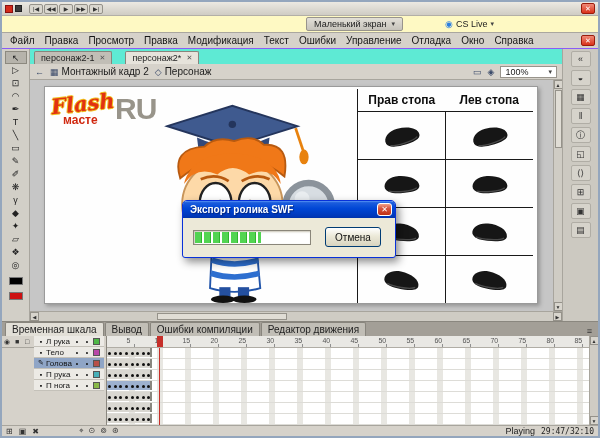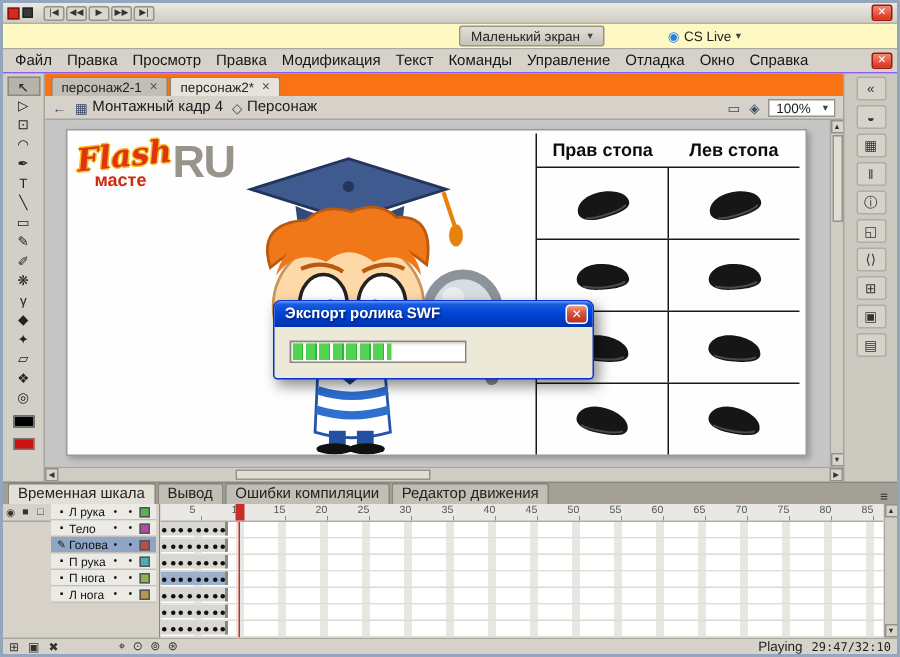--- a/index.html
+++ b/index.html
@@ -31,29 +31,29 @@
 
   
   .dock{height:272px;display:flex;overflow:hidden;}
   .tools{width:28px;background:#d2cfc7;border-right:1px solid #a8a59d;display:flex;flex-direction:column;align-items:center;padding-top:2px;}
   .tool{width:22px;height:13px;font-size:9px;line-height:12px;text-align:center;color:#222;}
   .tool.active{background:#b6b3ab;border:1px solid #8c897f;}
   .swatch-row{width:22px;height:12px;display:flex;align-items:center;justify-content:center;margin-top:3px;}
   .chip{width:14px;height:8px;border:1px solid #777;display:block;}
 
   .center{flex:1;display:flex;flex-direction:column;min-width:0;}
-  .doc-tabs{height:15px;background:#f97316;display:flex;align-items:flex-end;padding-left:4px;gap:1px;}
+  .doc-tabs{height:15px;background:#5eead4;display:flex;align-items:flex-end;padding-left:4px;gap:13px;}
   .doc-tab{display:flex;align-items:center;gap:5px;font-size:9px;padding:1px 6px;background:#c1beb6;border:1px solid #88857d;border-bottom:none;border-radius:2px 2px 0 0;color:#222;white-space:nowrap;}
   .doc-tab.active{background:#e6e3db;}
   .tab-close{font-size:7px;color:#555;}
 
   .editbar{height:16px;background:#d6d2ca;border-bottom:1px solid #a8a59d;display:flex;align-items:center;font-size:10px;gap:6px;padding:0 5px;color:#1a1a1a;}
   .eb-icon{font-size:9px;color:#3a4a6a;}
   .eb-item{display:flex;align-items:center;gap:3px;white-space:nowrap;}
-  .zoom-box{display:flex;align-items:center;gap:8px;border:1px solid #98948c;background:#fff;font-size:9px;padding:0 4px;height:12px;}
+  .zoom-box{display:flex;align-items:center;gap:20px;border:1px solid #98948c;background:#fff;font-size:9px;padding:0 4px;height:12px;}
 
   .canvas-wrap{flex:1;display:flex;min-height:0;}
   .canvas{flex:1;background:#c6c6c6;position:relative;overflow:hidden;}
   .stage{position:absolute;left:14px;top:6px;width:494px;height:218px;background:#fefefe;border:1px solid #9a9a9a;box-shadow:2px 2px 4px rgba(0,0,0,.25);}
 
   
   .logo{position:absolute;left:6px;top:4px;width:140px;height:46px;}
   .logo-flash{position:absolute;left:0;top:0;font-family:"DejaVu Serif",serif;font-style:italic;font-weight:bold;font-size:21px;color:#e23212;text-shadow:1px 0 #f0c020,-1px 0 #f0c020,0 1px #f0c020,0 -1px #f0c020;transform:rotate(-6deg);}
   .logo-maste{position:absolute;left:12px;top:22px;font-size:12px;font-weight:bold;color:#d02810;}
   .logo-ru{position:absolute;left:64px;top:1px;font-size:30px;font-weight:bold;color:#98948a;letter-spacing:-1px;}
@@ -160,21 +160,21 @@
   </div>
 
   <div class="menubar">
     <div id="menu-items" style="display:flex;">
         <span class="menu-item">Файл</span>
         <span class="menu-item">Правка</span>
         <span class="menu-item">Просмотр</span>
         <span class="menu-item">Правка</span>
         <span class="menu-item">Модификация</span>
         <span class="menu-item">Текст</span>
-        <span class="menu-item">Команды</span>
+        <span class="menu-item">Ошибки</span>
         <span class="menu-item">Управление</span>
         <span class="menu-item">Отладка</span>
         <span class="menu-item">Окно</span>
         <span class="menu-item">Справка</span>
       </div>
     <span class="flex-spacer"></span>
     <button class="xbtn">✕</button>
   </div>
 
   <div class="dock">
@@ -216,21 +216,21 @@
           <div class="doc-tab active">
             <span>персонаж2*</span>
             <span class="tab-close">✕</span>
           </div>
         </div>
 
       <div class="editbar">
         <span class="eb-icon">←</span>
         <span class="eb-item">
           <span class="eb-icon">▦</span>
-          <span>Монтажный кадр 4</span>
+          <span>Монтажный кадр 2</span>
         </span>
         <span class="eb-item">
           <span class="eb-icon">◇</span>
           <span>Персонаж</span>
         </span>
         <span class="flex-spacer"></span>
         <span class="eb-icon">▭</span>
         <span class="eb-icon">◈</span>
         <span class="zoom-box">
           <span>100%</span>
@@ -349,20 +349,21 @@
 
           <div class="xp-dialog">
             <div class="xp-title">
               <span class="xp-title-text">Экспорт ролика SWF</span>
               <span class="xp-close">✕</span>
             </div>
             <div class="xp-body">
               <div class="xp-progress">
                 <div class="xp-progress-fill" id="progress-fill" style="width: 58%;"></div>
               </div>
+              <button class="xp-cancel">Отмена</button>
             </div>
           </div>
         </div>
 
         <div class="vscroll">
           <span class="scroll-arrow">▲</span>
           <div class="vthumb"></div>
           <span class="flex-spacer"></span>
           <span class="scroll-arrow">▼</span>
         </div>
@@ -445,29 +446,20 @@
                 <i style="background: rgb(72, 176, 184);"></i>
               </span>
             </div>
             <div class="layer-row">
               <span class="layer-ic">▪</span>
               <span class="layer-name">П нога</span>
               <span class="layer-dot">•</span>
               <span class="layer-dot">•</span>
               <span class="layer-sw">
                 <i style="background: rgb(136, 184, 72);"></i>
-              </span>
-            </div>
-            <div class="layer-row">
-              <span class="layer-ic">▪</span>
-              <span class="layer-name">Л нога</span>
-              <span class="layer-dot">•</span>
-              <span class="layer-dot">•</span>
-              <span class="layer-sw">
-                <i style="background: rgb(184, 152, 72);"></i>
               </span>
             </div>
           </div>
       </div>
 
       <div class="frames" id="frames">
         <div class="ruler" id="ruler">
             <span class="ruler-num" style="left: 19.4px;">5</span>
             <span class="ruler-num" style="left: 47.4px;">10</span>
             <span class="ruler-num" style="left: 75.4px;">15</span>

